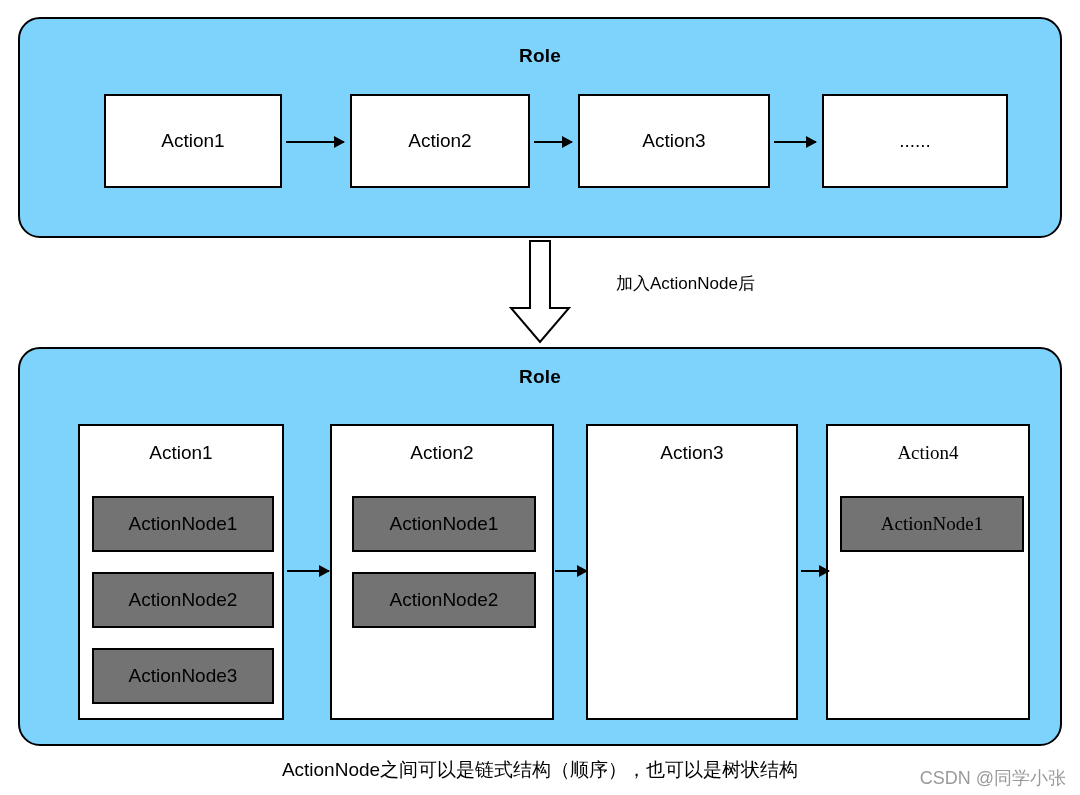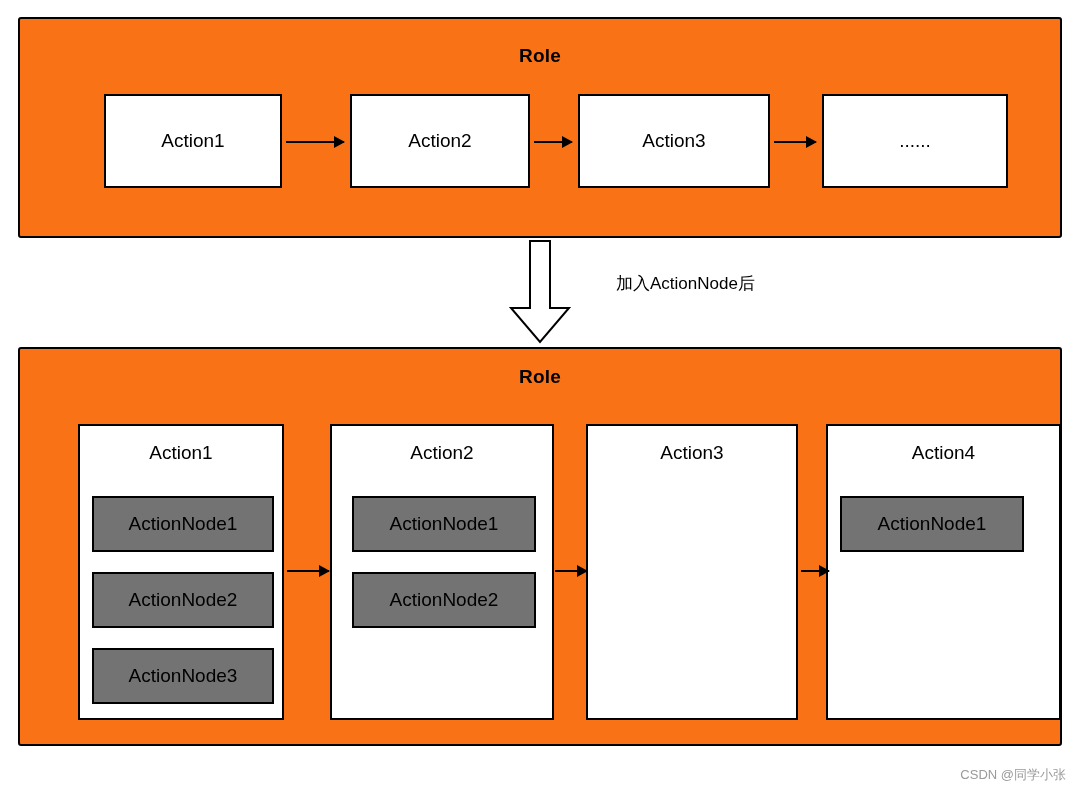--- a/index.html
+++ b/index.html
@@ -19,22 +19,22 @@
     position: absolute;
     left: 0; top: 0;
     width: 1080px;
     height: 795px;
   }
 
   
   .role-box {
     position: absolute;
     border: 2px solid #000000;
-    border-radius: 3px;
-    background: #f97316;
+    border-radius: 22px;
+    background: #7dd3fc;
     box-sizing: border-box;
   }
   #role-top {
     left: 18px;
     top: 17px;
     width: 1044px;
     height: 221px;
   }
   #role-bottom {
     left: 18px;
@@ -129,21 +129,21 @@
     position: absolute;
     left: 0;
     top: 16px;
     width: 100%;
     text-align: center;
     font-size: 19px;
   }
   #bot-a1 { left: 78px; width: 206px; }
   #bot-a2 { left: 330px; width: 224px; }
   #bot-a3 { left: 586px; width: 212px; }
-  #bot-a4 { left: 826px; width: 235px; }
+  #bot-a4 { left: 826px; width: 204px; font-family: Liberation Serif, serif; }
 
   .node-box {
     position: absolute;
     border: 2px solid #000000;
     background: #737373;
     box-sizing: border-box;
     display: flex;
     align-items: center;
     justify-content: center;
     font-size: 19px;
@@ -168,21 +168,21 @@
     left: 0;
     top: 757px;
     width: 1080px;
     text-align: center;
     font-size: 19px;
   }
   #watermark {
     position: absolute;
     right: 14px;
     top: 766px;
-    font-size: 13px;
+    font-size: 18px;
     color: #9a9a9a;
     white-space: nowrap;
   }
 </style>
 </head>
 <body>
 
 <div class="canvas">
 
   <div class="role-box" id="role-top">
@@ -236,15 +236,16 @@
 
   <div class="action-container" id="bot-a4">
     <div class="ac-title">Action4</div>
     <div class="node-box n0">ActionNode1</div>
   </div>
 
   <div class="arrow" id="arrow-b1"></div>
   <div class="arrow" id="arrow-b2"></div>
   <div class="arrow" id="arrow-b3"></div>
 
+  <div id="caption">ActionNode之间可以是链式结构（顺序），也可以是树状结构</div>
   <div id="watermark">CSDN @同学小张</div>
 
 </div>
 
 </body></html>

